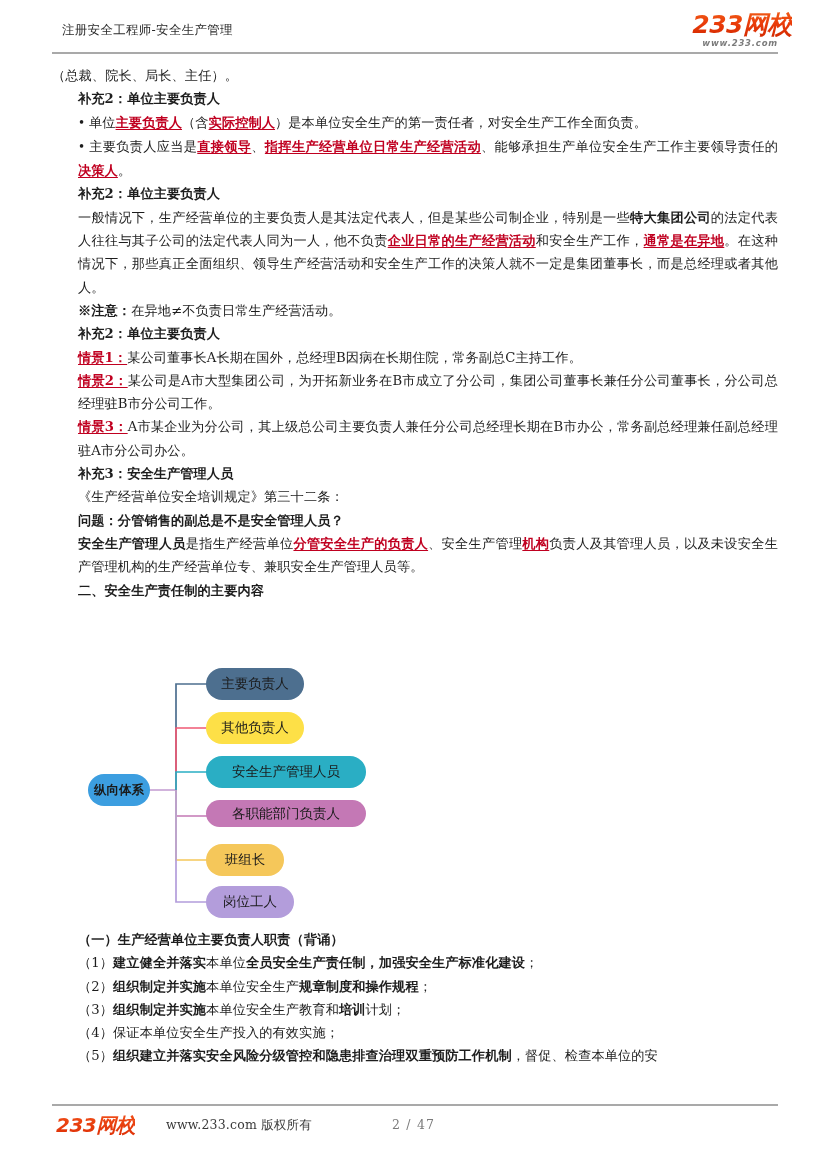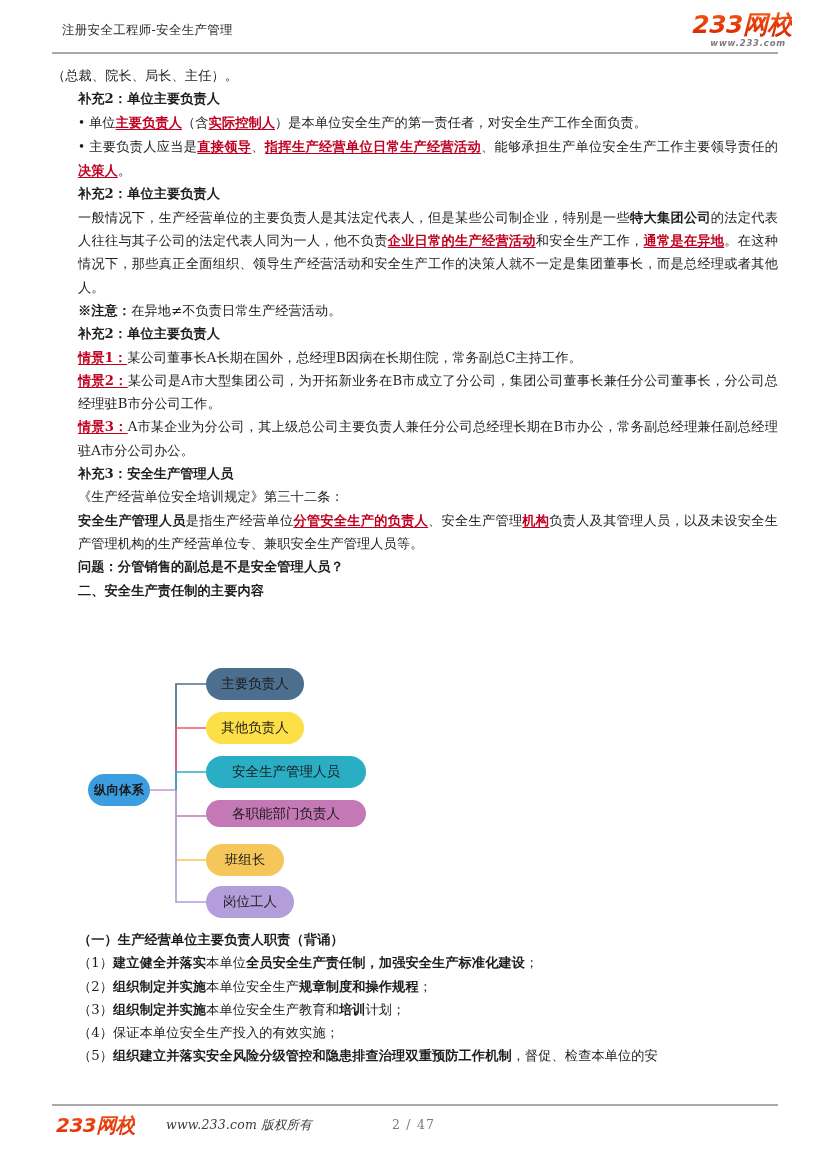--- a/index.html
+++ b/index.html
@@ -60,21 +60,21 @@
     display: inline-block;
   }
   .logo-url {
     font-family: "DejaVu Sans", "Liberation Sans", sans-serif;
     font-size: 8.5px;
     font-weight: bold;
     font-style: italic;
     color: #7b7b7b;
     letter-spacing: 0.8px;
     margin-top: 1px;
-    margin-right: 6px;
+    margin-right: 14px;
   }
   .header-rule {
     position: absolute;
     left: 52px;
     top: 52px;
     width: 726px;
     height: 2px;
     background: #a9a9a9;
   }
 
@@ -168,21 +168,20 @@
     -webkit-text-fill-color: transparent;
   }
   .footer-copy {
     position: absolute;
     left: 166px;
     top: 19px;
     font-family: "DejaVu Serif", "Liberation Serif", serif;
     font-size: 12.5px;
     color: #3a3a3a;
     letter-spacing: 0.2px;
-    font-style: italic;
   }
   .footer-page {
     position: absolute;
     left: 392px;
     top: 19px;
     font-family: "DejaVu Serif", "Liberation Serif", serif;
     font-size: 12.5px;
     color: #7a7a7a;
     letter-spacing: 1.2px;
   }
@@ -223,23 +222,23 @@
     <p class="tx ind-b"><span class="rb u">情景1：</span><span>某公司董事长A长期在国外，总经理B因病在长期住院，常务副总C主持工作。</span></p>
 
     <p class="tx ind-b"><span class="rb u">情景2：</span><span>某公司是A市大型集团公司，为开拓新业务在B市成立了分公司，集团公司董事长兼任分公司董事长，分公司总经理驻B市分公司工作。</span></p>
 
     <p class="tx ind-b"><span class="rb u">情景3：</span><span>A市某企业为分公司，其上级总公司主要负责人兼任分公司总经理长期在B市办公，常务副总经理兼任副总经理驻A市分公司办公。</span></p>
 
     <p class="tx ind-b b"><span>补充3：安全生产管理人员</span></p>
 
     <p class="tx ind-b"><span>《生产经营单位安全培训规定》第三十二条：</span></p>
 
+    <p class="tx ind-b b"><span>问题：分管销售的副总是不是安全管理人员？</span></p>
+
     <p class="tx ind-b"><span class="b">安全生产管理人员</span><span>是指生产经营单位</span><span class="rb u">分管安全生产的负责人</span><span>、安全生产管理</span><span class="rb u">机构</span><span>负责人及其管理人员，以及未设安全生产管理机构的生产经营单位专、兼职安全生产管理人员等。</span></p>
-
-    <p class="tx ind-b b"><span>问题：分管销售的副总是不是安全管理人员？</span></p>
 
     <p class="tx ind-b b"><span>二、安全生产责任制的主要内容</span></p>
   </div>
 
   <div class="diagram">
     <svg width="310" height="258" viewBox="0 0 310 258">
 
       <path id="c-root" d="M 58 128 L 88 128" fill="none" stroke="#c9a6d6" stroke-width="1.7"></path>
 
       <path id="c0" d="M 88 128 L 88 22  L 120 22" fill="none" stroke="#4d6f8f" stroke-width="1.7"></path>

